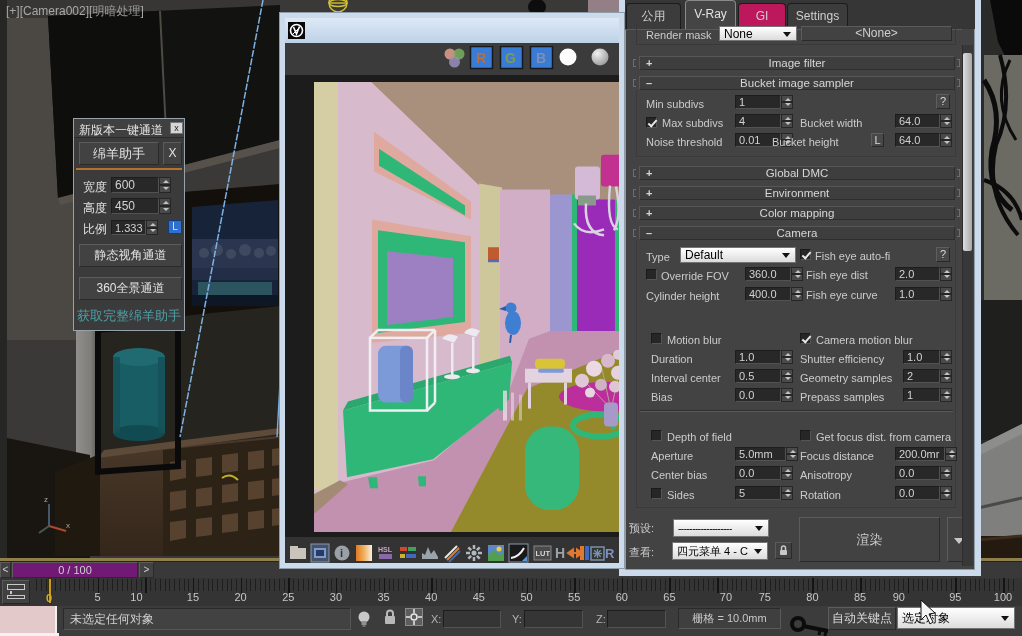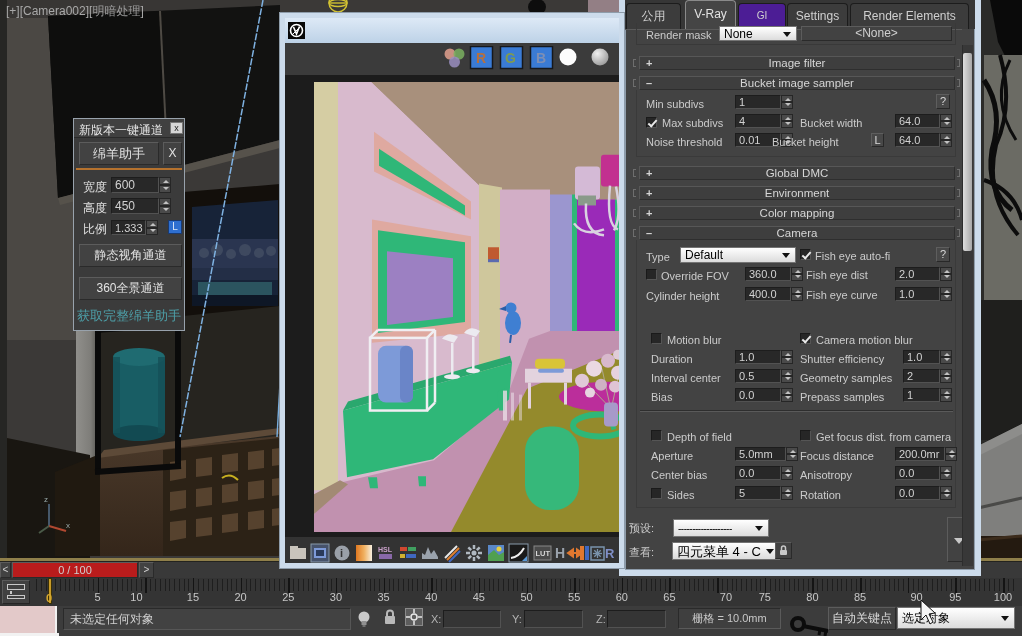--- a/index.html
+++ b/index.html
@@ -133,21 +133,21 @@
  <rect x="978" y="536" width="44" height="22" fill="#241a10"></rect>
  <line x1="978" y1="540" x2="1022" y2="536" stroke="#3c2c1c" stroke-width="3"></line>
 </svg>
 <div class="abs" style="left:6px;top:3px;font-size:12px;color:#a8a8a8">[+][Camera002][<span style="color:#9a9a9a">明暗处理</span>]</div>
 
 <div class="abs" style="left:0;top:558px;width:1022px;height:3px;background:#8f7f4a"></div>
 <div class="abs" style="left:0;top:561px;width:1022px;height:1px;background:#23231f"></div>
 
 <div class="abs" style="left:0;top:562px;width:1022px;height:16px;background:#393939"></div>
 <div class="btn" style="left:0;top:562px;width:11px;height:16px;font-size:10px;line-height:13px">&lt;</div>
-<div class="btn" style="left:12px;top:562px;width:126px;height:16px;font-size:11px;line-height:14px;background:#b91c1c">0 / 100</div>
+<div class="btn" style="left:12px;top:562px;width:126px;height:16px;font-size:11px;line-height:14px;background:#701a75">0 / 100</div>
 <div class="btn" style="left:139px;top:562px;width:15px;height:16px;font-size:10px;line-height:13px">&gt;</div>
 <div class="abs" style="left:0;top:578px;width:1022px;height:28px;background:#343434"></div>
 <div class="abs" style="left:2px;top:580px;width:28px;height:24px;background:#414141;border:1px solid #5a5a5a;border-bottom-color:#252525;border-right-color:#252525">
  <div class="abs" style="left:4px;top:3px;width:18px;height:6px;border:1px solid #c8c8c8"></div>
  <div class="abs" style="left:4px;top:14px;width:18px;height:4px;border:1px solid #c8c8c8"></div>
  <div class="abs" style="left:7px;top:10px;width:5px;height:3px;border-left:2px solid #c8c8c8"></div>
 </div>
 <div class="abs" style="left:36px;top:579px;width:980px;height:12px;background:repeating-linear-gradient(90deg,#1e1e1e 0,#1e1e1e 1px,transparent 1px,transparent 4.765px)"></div>
 <div class="abs" style="left:50px;top:578px;width:966px;height:15px;background:repeating-linear-gradient(90deg,#141414 0,#141414 1.5px,transparent 1.5px,transparent 47.65px)"></div>
 <div class="abs" id="ticknums" style="left:0;top:591px;height:14px;font-size:11px;color:#c6c6c6">
@@ -161,21 +161,21 @@
       <span style="position: absolute; top: 0px; width: 30px; text-align: center; left: 416.2px;">40</span>
       <span style="position: absolute; top: 0px; width: 30px; text-align: center; left: 463.85px;">45</span>
       <span style="position: absolute; top: 0px; width: 30px; text-align: center; left: 511.5px;">50</span>
       <span style="position: absolute; top: 0px; width: 30px; text-align: center; left: 559.15px;">55</span>
       <span style="position: absolute; top: 0px; width: 30px; text-align: center; left: 606.8px;">60</span>
       <span style="position: absolute; top: 0px; width: 30px; text-align: center; left: 654.45px;">65</span>
       <span style="position: absolute; top: 0px; width: 30px; text-align: right; left: 702.1px;">70</span>
       <span style="position: absolute; top: 0px; width: 30px; text-align: center; left: 749.75px;">75</span>
       <span style="position: absolute; top: 0px; width: 30px; text-align: center; left: 797.4px;">80</span>
       <span style="position: absolute; top: 0px; width: 30px; text-align: center; left: 845.05px;">85</span>
-      <span style="position: absolute; top: 0px; width: 30px; text-align: right; left: 892.7px;">90</span>
+      <span style="position: absolute; top: 0px; width: 30px; text-align: left; left: 892.7px;">90</span>
       <span style="position: absolute; top: 0px; width: 30px; text-align: center; left: 940.35px;">95</span>
       <span style="position: absolute; top: 0px; width: 30px; text-align: center; left: 988px;">100</span>
     </div>
 <div class="abs" style="left:48px;top:578px;width:4px;height:26px;background:#c89b28;border:1px solid #3a3008"></div>
 <div class="abs" style="left:46px;top:592px;font-size:11px;color:#d8aa30;font-weight:bold">0</div>
 
 <div class="abs" style="left:0;top:606px;width:1022px;height:30px;background:#3c3c3c"></div>
 <div class="abs" style="left:0;top:606px;width:57px;height:27px;background:#e3c9c9;border-right:2px solid #f2f2f2"></div>
 <div class="abs" style="left:0;top:633px;width:59px;height:3px;background:#f2f2f2"></div>
 <div class="abs" style="left:63px;top:608px;width:288px;height:22px;background:#424242;border:1px solid #2a2a2a;border-bottom-color:#565656;border-right-color:#565656;color:#d0d0d0;font-size:12px;line-height:20px;padding-left:6px">未选定任何对象</div>
@@ -212,23 +212,22 @@
 </svg>
 <div class="btn" style="left:828px;top:607px;width:68px;height:23px;font-size:12px;line-height:21px;color:#dadada">自动关键点</div>
 <div class="wsel" style="left:897px;top:607px;width:118px;height:22px;font-size:12px;line-height:18px">选定对象</div>
 <svg class="abs" style="left:918px;top:598px" width="20" height="28" viewBox="0 0 20 28">
       <polygon points="3,2 3,22 8,17 12,26 15,24 11,16 17,15" fill="#f5f5f5" stroke="#111" stroke-width="1"></polygon>
     </svg>
 
 <div class="abs" style="left:619px;top:0;width:362px;height:576px;border:6px solid #ccdbeb;border-top:none;background:#434343;box-shadow:inset 0 0 0 1px #8e9caa"></div>
 <div class="abs" style="left:625px;top:0;width:350px;height:29px;background:#363636"></div>
 <div class="abs" style="left:626px;top:3px;width:55px;height:26px;background:#3c3c3c;border:1px solid #1c1c1c;border-bottom:none;border-radius:4px 4px 0 0;color:#cfcfcf;font-size:12px;line-height:24px;text-align:center">公用</div>
-<div class="abs" style="left:738px;top:3px;width:48px;height:26px;background:#4c1d95;border:1px solid #1c1c1c;border-bottom:none;border-radius:4px 4px 0 0;color:#cfcfcf;font-size:10px;line-height:24px;text-align:center">GI</div>
+<div class="abs" style="left:738px;top:3px;width:48px;height:26px;background:#be185d;border:1px solid #1c1c1c;border-bottom:none;border-radius:4px 4px 0 0;color:#cfcfcf;font-size:12px;line-height:24px;text-align:center">GI</div>
 <div class="abs" style="left:787px;top:3px;width:61px;height:26px;background:#3c3c3c;border:1px solid #1c1c1c;border-bottom:none;border-radius:4px 4px 0 0;color:#cfcfcf;font-size:12px;line-height:24px;text-align:center">Settings</div>
-<div class="abs" style="left:850px;top:3px;width:119px;height:26px;background:#3c3c3c;border:1px solid #1c1c1c;border-bottom:none;border-radius:4px 4px 0 0;color:#cfcfcf;font-size:12px;line-height:24px;text-align:center">Render Elements</div>
 <div class="abs" style="left:685px;top:0;width:51px;height:30px;background:#454545;border:1px solid #8a8a8a;border-bottom:none;border-radius:4px 4px 0 0;color:#e2e2e2;font-size:12px;line-height:26px;text-align:center">V-Ray</div>
 <div class="abs" style="left:625px;top:29px;width:337px;height:1px;background:#5a5a5a"></div>
 
 <div class="abs" style="left:636px;top:23px;width:320px;height:22px;border:1px solid #393939;border-top:none"></div>
 <div class="lbl" style="left:646px;top:29px">Render mask</div>
 <div class="wsel" style="left:719px;top:26px;width:78px;height:15px;line-height:12px">None</div>
 <div class="btn" style="left:801px;top:26px;width:151px;height:15px;font-size:12px;line-height:13px">&lt;None&gt;</div>
 
 <div class="hdr" style="top:56px"><em>+</em>Image filter</div>
 <div class="brk bl" style="left:633px;top:59px"></div>
@@ -392,27 +391,28 @@
 <div class="lbl" style="left:800px;top:489px">Rotation</div>
 <div class="fld" style="left:895px;top:486px;width:45px;height:14px">0.0</div>
 <div class="spin" style="left:940px;top:486px;height:14px">
       <b></b>
       <i></i>
     </div>
 
 <div class="lbl" style="left:629px;top:522px">预设:</div>
 <div class="wsel" style="left:673px;top:519px;width:96px;height:18px;font-size:10px;line-height:15px;letter-spacing:-.5px">-------------------</div>
 <div class="lbl" style="left:629px;top:546px">查看:</div>
-<div class="wsel" style="left:672px;top:542px;width:108px;height:18px;font-size:13px;line-height:15px">四元菜单 4 - C</div>
+<div class="wsel" style="left:672px;top:542px;width:96px;height:18px;font-size:11px;line-height:15px">四元菜单 4 - C</div>
 <div class="btn" style="left:775px;top:542px;width:17px;height:17px">
  <svg width="13" height="13" viewBox="0 0 13 13">
         <rect x="3" y="6" width="7" height="5" rx="1" fill="#c8c8c8"></rect>
         <path d="M4.5,6 V4 a2,2 0 0 1 4,0 V6" stroke="#c8c8c8" stroke-width="1.5" fill="none"></path>
       </svg>
 </div>
+<div class="btn" style="left:799px;top:517px;width:141px;height:45px;font-size:13px;line-height:43px">渲染</div>
 <div class="btn" style="left:947px;top:517px;width:23px;height:45px">
       <span style="position:absolute;left:6px;top:20px;border-left:5px solid transparent;border-right:5px solid transparent;border-top:6px solid #c8c8c8"></span>
     </div>
 
 <div class="abs" style="left:962px;top:45px;width:11px;height:521px;background:#383838;border-left:1px solid #2d2d2d"></div>
 <div class="abs" style="left:963px;top:53px;width:9px;height:198px;background:linear-gradient(90deg,#dedede,#a8a8a8);border-radius:2px"></div>
 
 <div class="abs" style="left:280px;top:13px;width:344px;height:555px;border:5px solid #ccdbeb;background:#1c1c1c;box-shadow:0 0 0 1px #8e9caa"></div>
 <div class="abs" style="left:285px;top:18px;width:334px;height:25px;background:linear-gradient(#dde9f6,#bdd2e7)"></div>
 <div class="abs" style="left:288px;top:22px;width:17px;height:17px;background:#080808">

